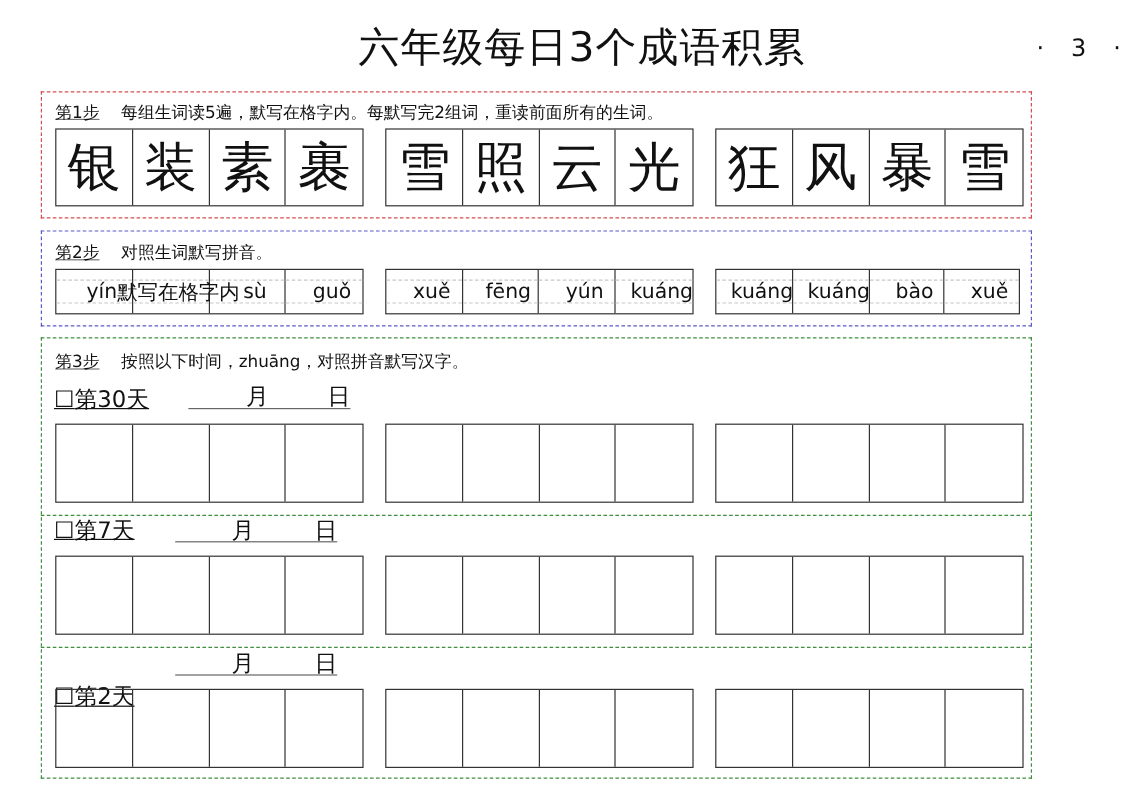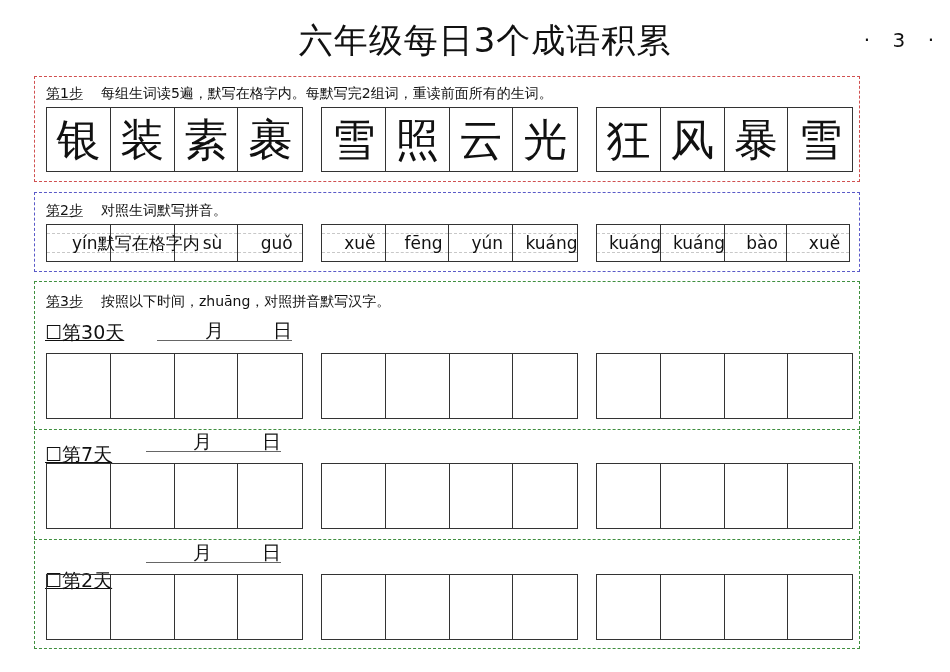--- a/index.html
+++ b/index.html
@@ -156,21 +156,21 @@
     <div class="cell"></div>
     <div class="cell"></div>
 </div>
 <div class="group" style="left:596px; top:353px; width:257px; height:66px;">
   <div class="cell"></div>
     <div class="cell"></div>
     <div class="cell"></div>
     <div class="cell"></div>
 </div>
 
-<div class="dayline" style="left:45px; top:442px;">
+<div class="dayline" style="left:45px; top:429px;">
   <span>☐</span><span>第7天</span>
 </div>
 <div class="date-line" style="left:146px; top:433px; width:135px;">
   <span style="left:47px;">月</span>
   <span style="left:116px;">日</span>
 </div>
 <div class="group" style="left:46px; top:463px; width:257px; height:66px;">
   <div class="cell"></div>
     <div class="cell"></div>
     <div class="cell"></div>

